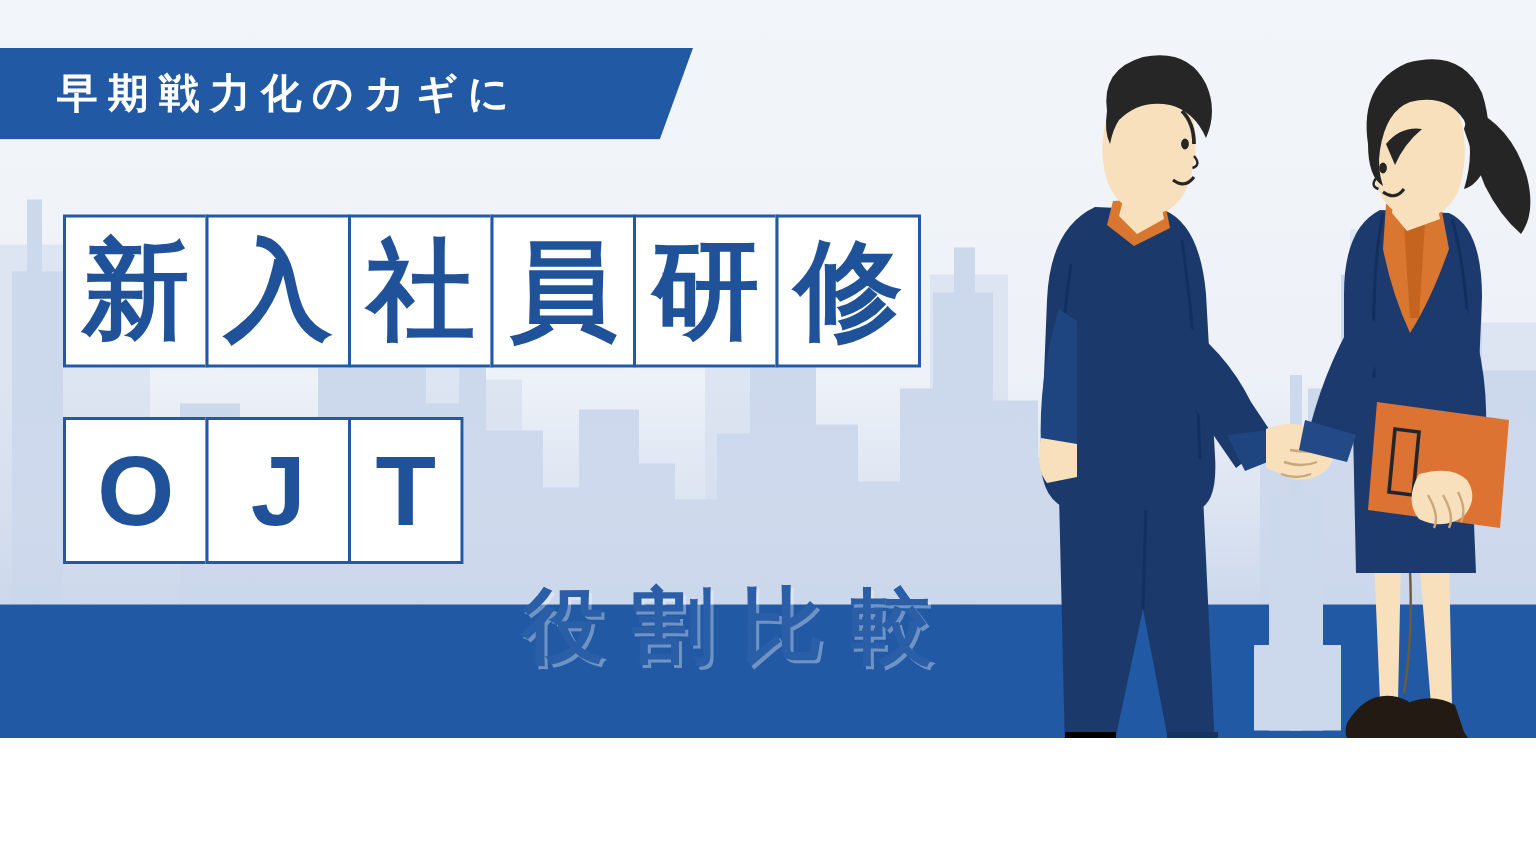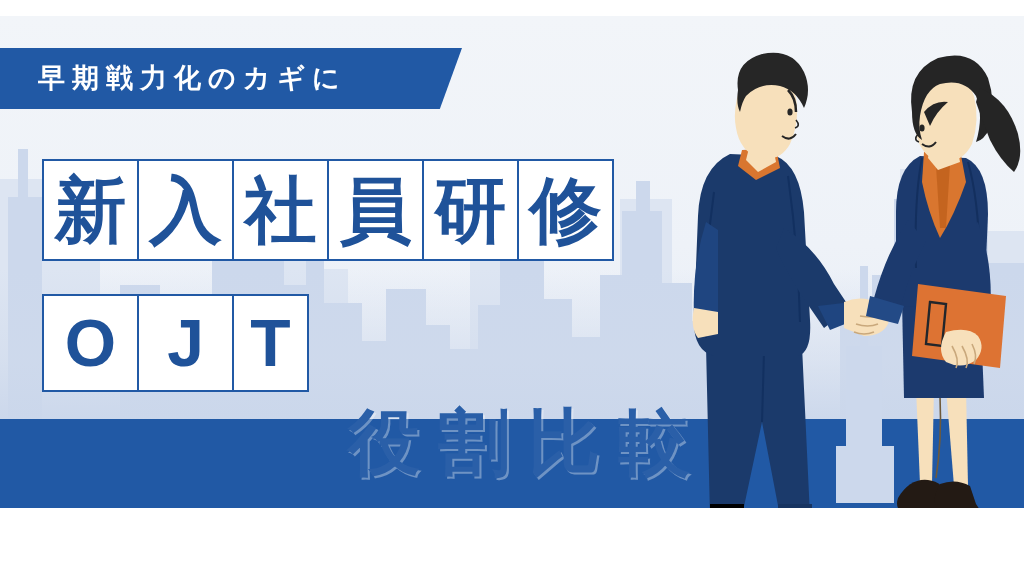--- a/index.html
+++ b/index.html
@@ -10,21 +10,20 @@
     overflow: hidden;
     font-family: "Liberation Sans", "DejaVu Sans", sans-serif;
   }
 
   #stage {
     position: relative;
     width: 1024px;
     height: 492px;
     background: #eff2f7;
     overflow: hidden;
-    margin-top: 16px;
   }
 
   
   .sky {
     position: absolute;
     left: 0; top: 0;
     width: 1024px; height: 576px;
     background: linear-gradient(180deg, #f2f5f9 0%, #eef2f8 40%, #e6ecf6 72%, #dfe7f3 100%);
   }
 
@@ -99,21 +98,21 @@
     margin-left: -2px;
   }
   .boxrow.row2 .charbox:first-child { margin-left: 0; }
   .boxrow.row2 .charbox.narrow { width: 77px; }
 
   
   .subtitle {
     position: absolute;
     left: 348px; top: 390px;
     color: #2a5fa8;
-    font-size: 72px;
+    font-size: 55px;
     font-weight: bold;
     letter-spacing: 18px;
     line-height: 1;
     white-space: nowrap;
     text-shadow: 2px 2px 0 rgba(255,255,255,0.35);
   }
 
   
   .illus {
     position: absolute;

